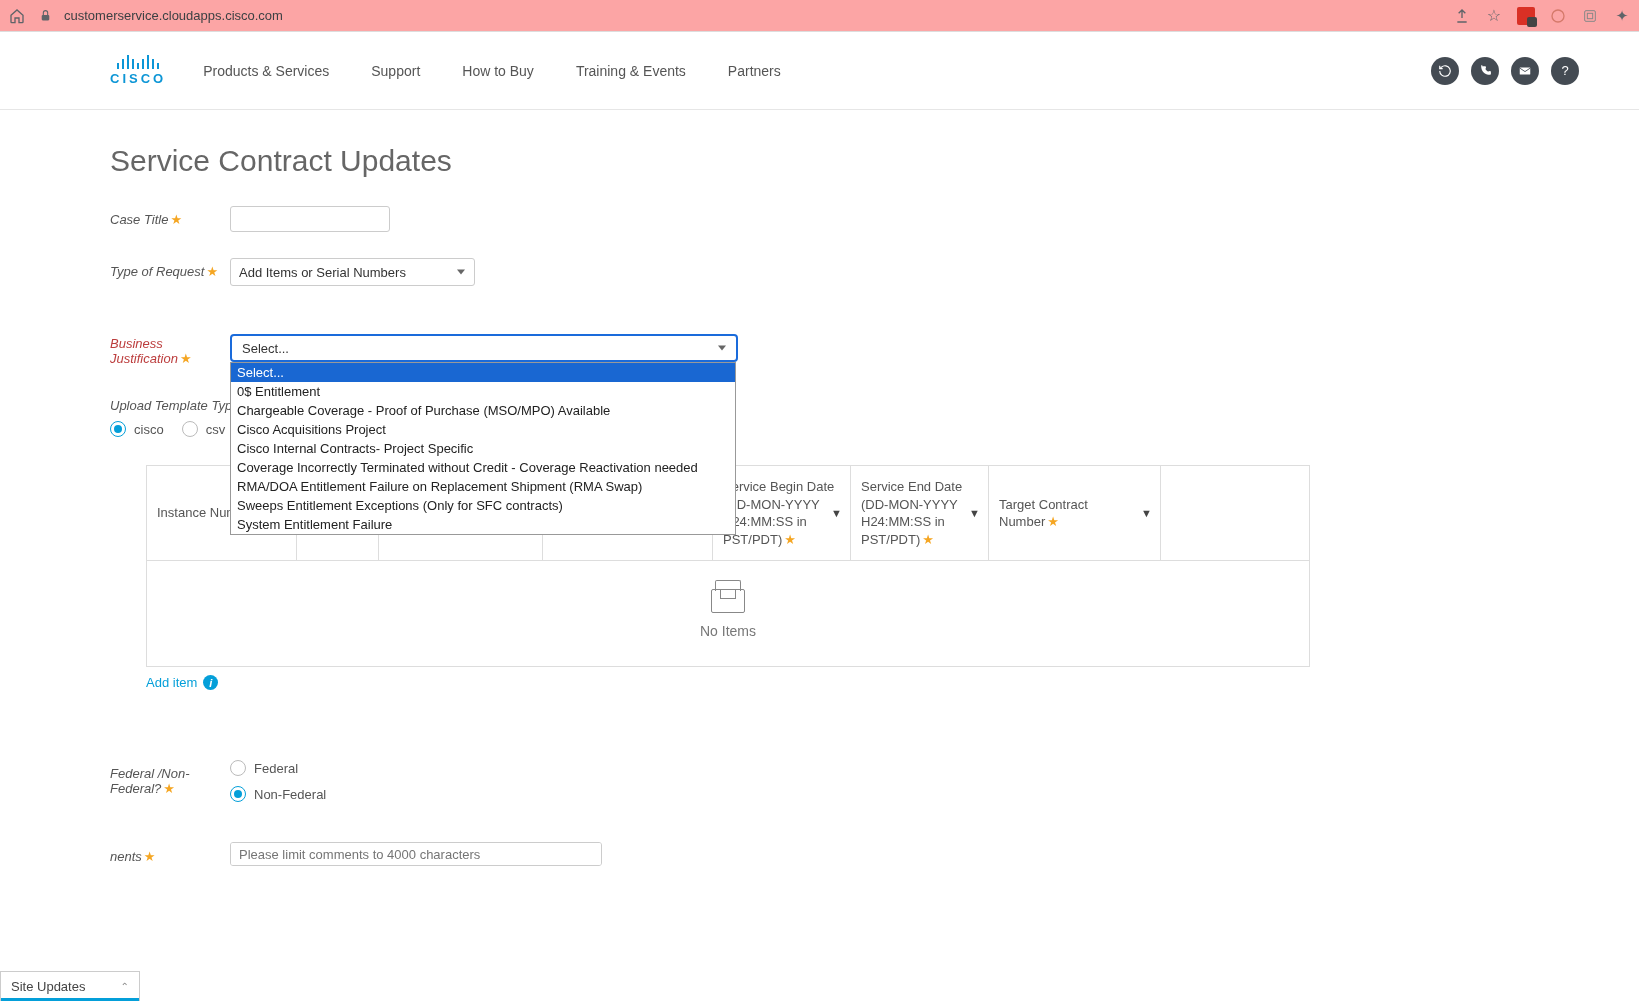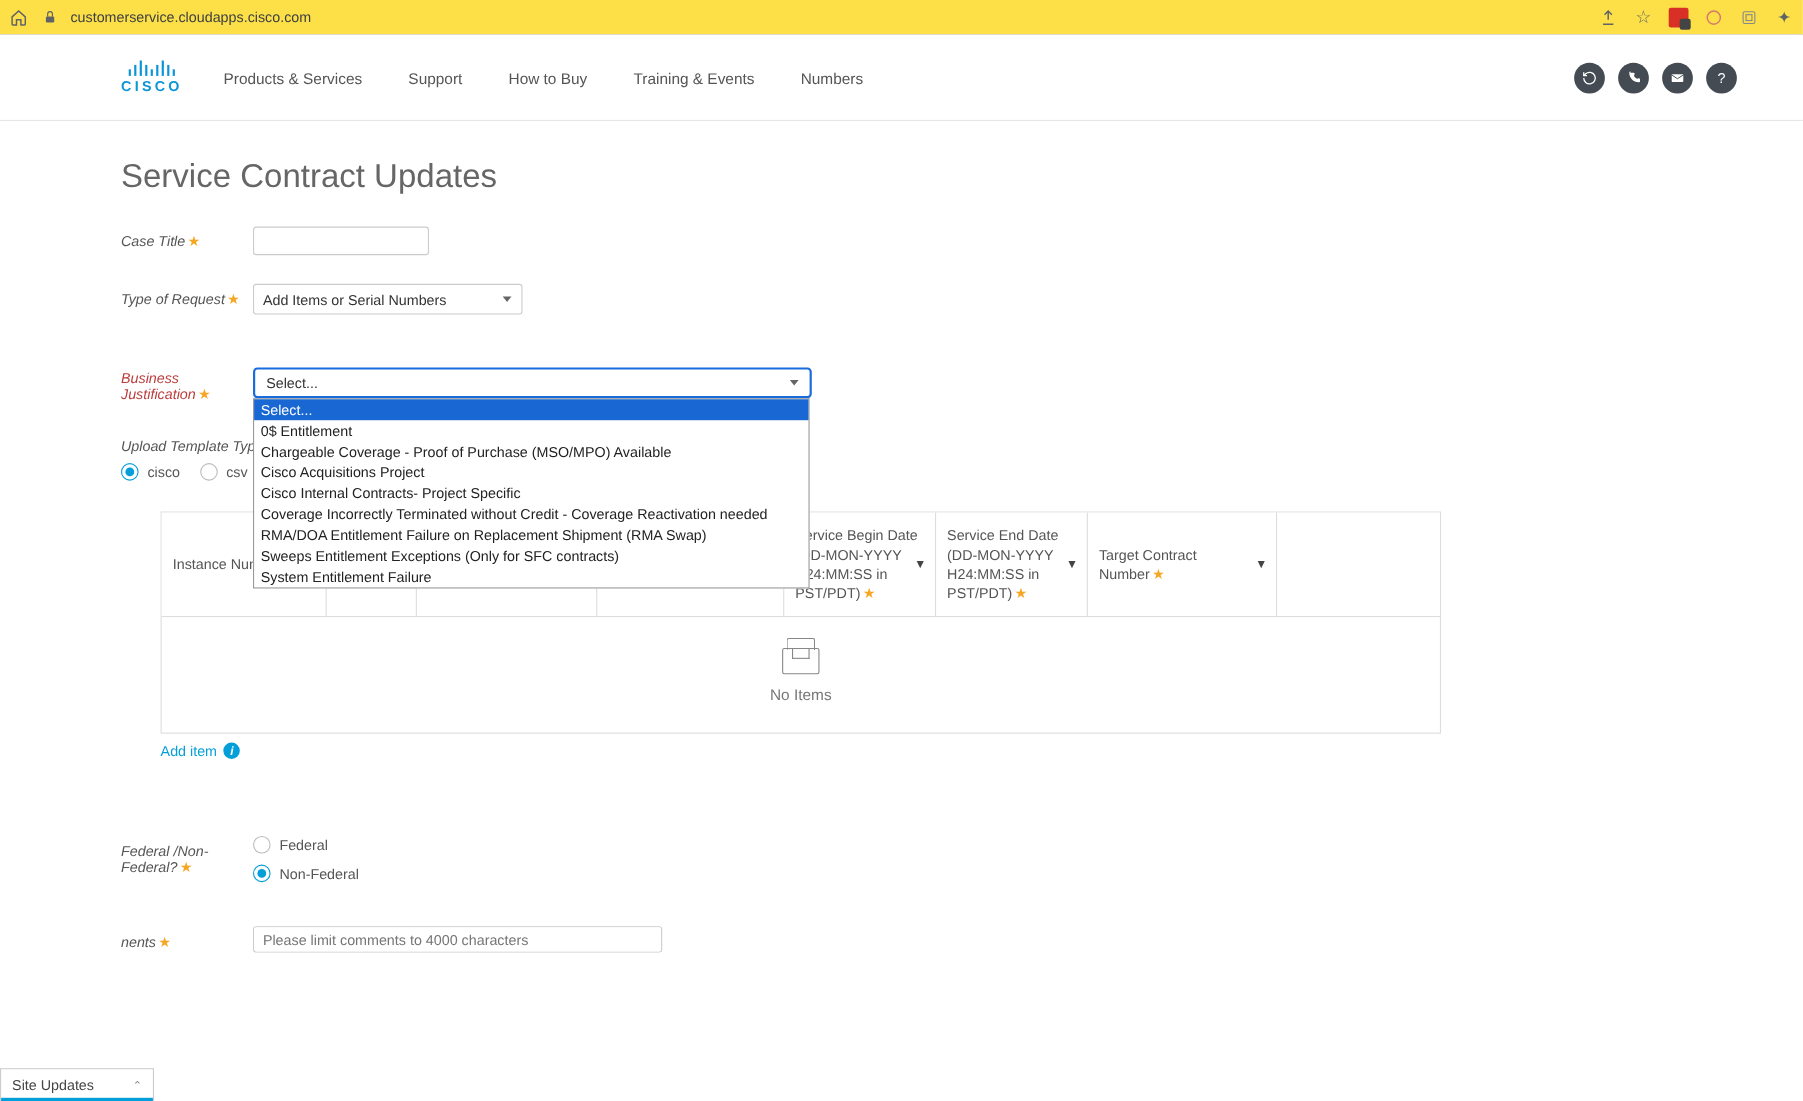--- a/index.html
+++ b/index.html
@@ -1,19 +1,19 @@
 <!DOCTYPE html>
 <html><head>
 <meta charset="utf-8">
 <style>
   * { box-sizing: border-box; margin: 0; padding: 0; }
   body { font-family: Arial, Helvetica, sans-serif; font-size: 14px; color: #555; background: #fff; }
   
   
-  .chrome-bar { height: 32px; background: #fde047; display: flex; align-items: center; padding: 0 8px; border-bottom: 1px solid #ddd; }
+  .chrome-bar { height: 32px; background: #fca5a5; display: flex; align-items: center; padding: 0 8px; border-bottom: 1px solid #ddd; }
   .chrome-left { display: flex; align-items: center; gap: 10px; }
   .chrome-url { font-size: 13px; color: #3c4043; }
   .chrome-right { margin-left: auto; display: flex; align-items: center; gap: 14px; }
   .chrome-icon { width: 18px; height: 18px; display:flex; align-items:center; justify-content:center; color:#5f6368; font-size:15px; }
   .chrome-ext-red { width:18px; height:18px; background:#d93025; border-radius:2px; position:relative; }
   .chrome-ext-red::after { content:""; position:absolute; bottom:-2px; right:-2px; width:10px; height:10px; background:#444; color:#fff; font-size:8px; border-radius:2px; }
   .chrome-star { font-size:16px; }
   
   
   .topbar { height: 78px; border-bottom: 1px solid #e6e6e6; display: flex; align-items: center; padding: 0 60px 0 110px; background:#fff; }
@@ -138,21 +138,21 @@
       <div class="logo-bar" style="height:10px;margin-top:4px"></div>
       <div class="logo-bar" style="height:6px;margin-top:8px"></div>
     </div>
     <div class="logo-text">CISCO</div>
   </div>
   <nav class="nav">
     <a>Products &amp; Services</a>
     <a>Support</a>
     <a>How to Buy</a>
     <a>Training &amp; Events</a>
-    <a>Numbers</a>
+    <a>Partners</a>
   </nav>
   <div class="header-right">
     <div class="circle-btn">
       <svg width="14" height="14" viewBox="0 0 24 24" fill="none" stroke="#fff" stroke-width="2">
           <path d="M3 12a9 9 0 1 0 3-6.7L3 8"></path>
           <path d="M3 3v5h5"></path>
         </svg>
     </div>
     <div class="circle-btn">
       <svg width="13" height="13" viewBox="0 0 24 24" fill="#fff">

